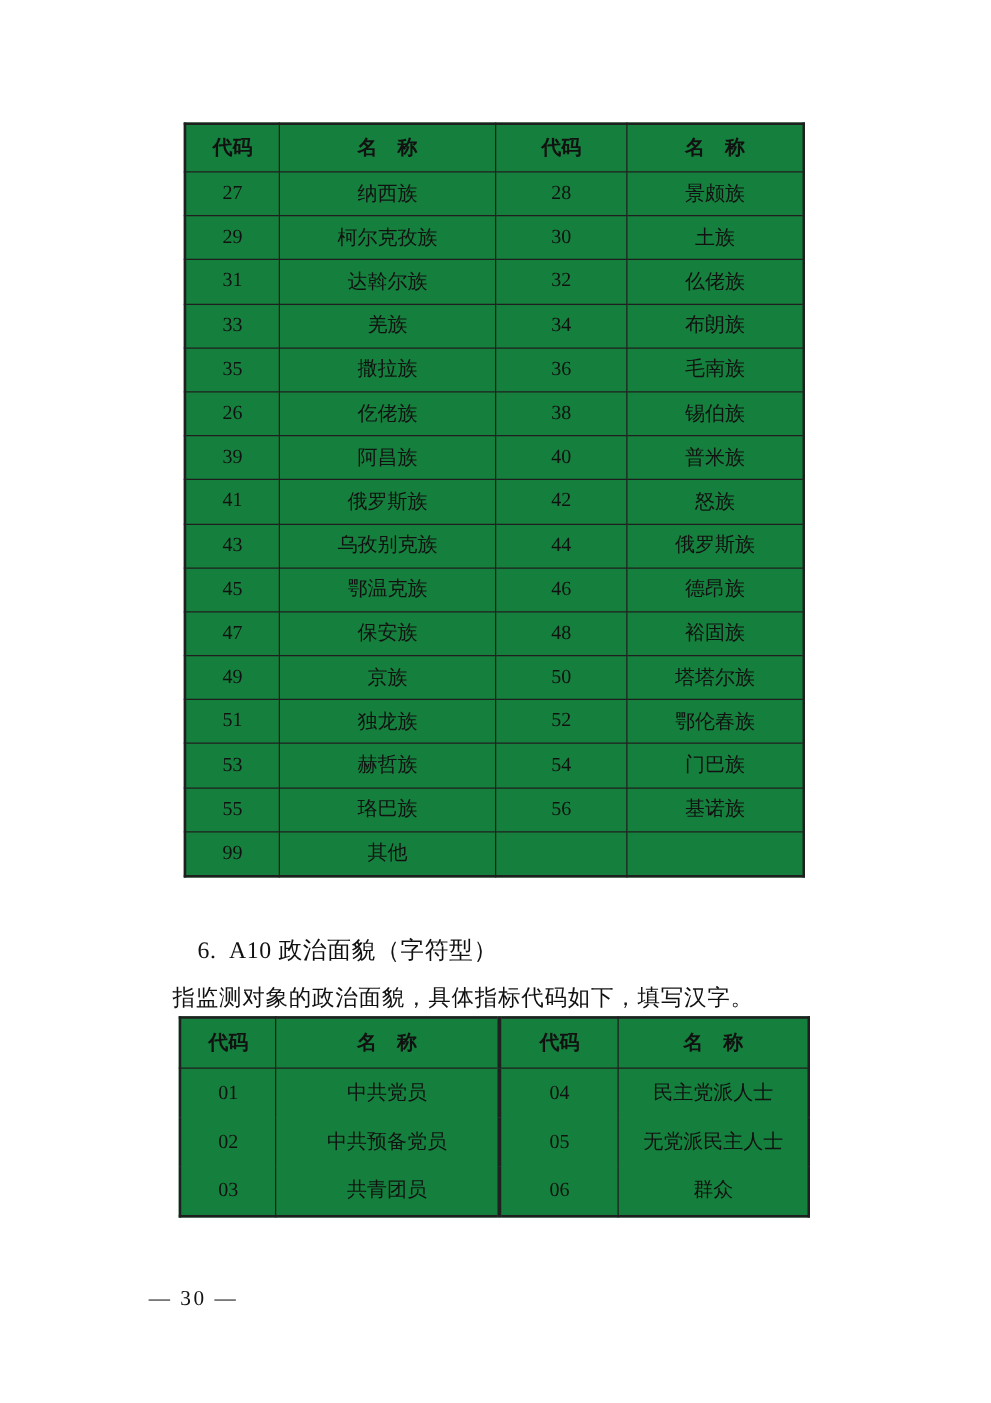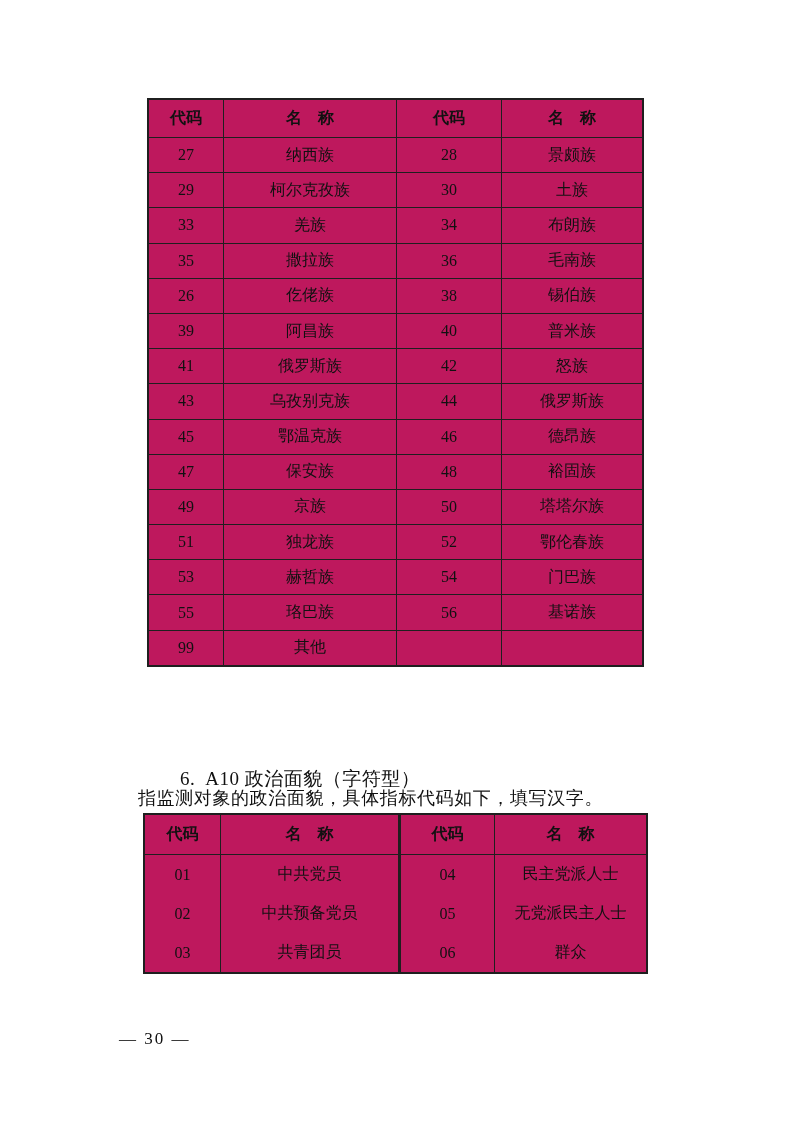--- a/index.html
+++ b/index.html
@@ -13,21 +13,21 @@
     height: 1122px;
     background: #ffffff;
     font-family: "Liberation Serif", "DejaVu Serif", serif;
     color: #111111;
     overflow: hidden;
   }
   table.tbl {
     position: absolute;
     border-collapse: collapse;
     table-layout: fixed;
-    background: #be185d;
+    background: #15803d;
   }
   table.tbl th, table.tbl td {
     text-align: center;
     vertical-align: middle;
     font-size: 16px;
     padding: 0;
     overflow: hidden;
     white-space: nowrap;
   }
   table.tbl th { font-weight: bold; }
@@ -49,25 +49,24 @@
   .tbl2 th, .tbl2 td { border-left: 1px solid #1f1f1f; border-right: 1px solid #1f1f1f; }
   .tbl2 th:nth-child(2), .tbl2 td:nth-child(2) { border-right: 3px solid #1f1f1f; }
   .tbl2 th:nth-child(1), .tbl2 td:nth-child(1) { width: 75px; }
   .tbl2 th:nth-child(2), .tbl2 td:nth-child(2) { width: 177px; }
   .tbl2 th:nth-child(3), .tbl2 td:nth-child(3) { width: 93px; }
   .tbl2 th:nth-child(4), .tbl2 td:nth-child(4) { width: 151px; }
 
   .heading {
     position: absolute;
     left: 158px;
-    top: 766px;
+    top: 747px;
     font-size: 19px;
     letter-spacing: 0.5px;
     white-space: nowrap;
-    margin-left: 22px;
   }
   .heading .num { margin-right: 10px; }
   .desc {
     position: absolute;
     left: 138px;
     top: 786px;
     font-size: 18px;
     letter-spacing: 0.6px;
     white-space: nowrap;
   }
@@ -101,20 +100,26 @@
           <td>28</td>
           <td>景颇族</td>
         </tr>
         <tr>
           <td>29</td>
           <td>柯尔克孜族</td>
           <td>30</td>
           <td>土族</td>
         </tr>
         <tr>
+          <td>31</td>
+          <td>达斡尔族</td>
+          <td>32</td>
+          <td>仫佬族</td>
+        </tr>
+        <tr>
           <td>33</td>
           <td>羌族</td>
           <td>34</td>
           <td>布朗族</td>
         </tr>
         <tr>
           <td>35</td>
           <td>撒拉族</td>
           <td>36</td>
           <td>毛南族</td>

